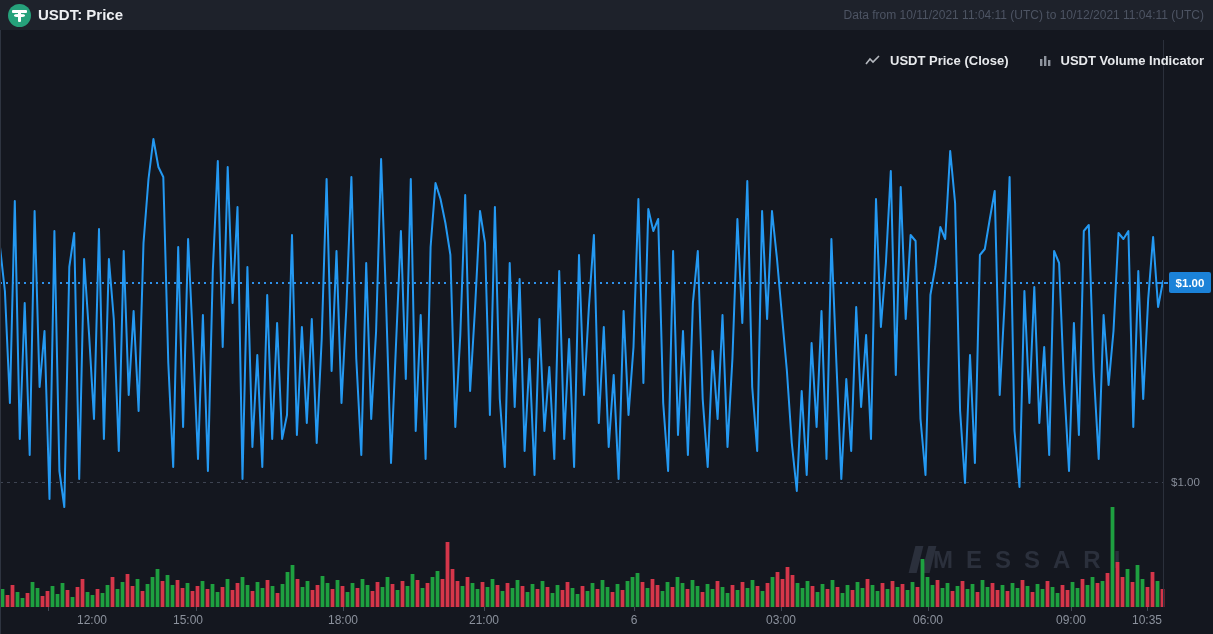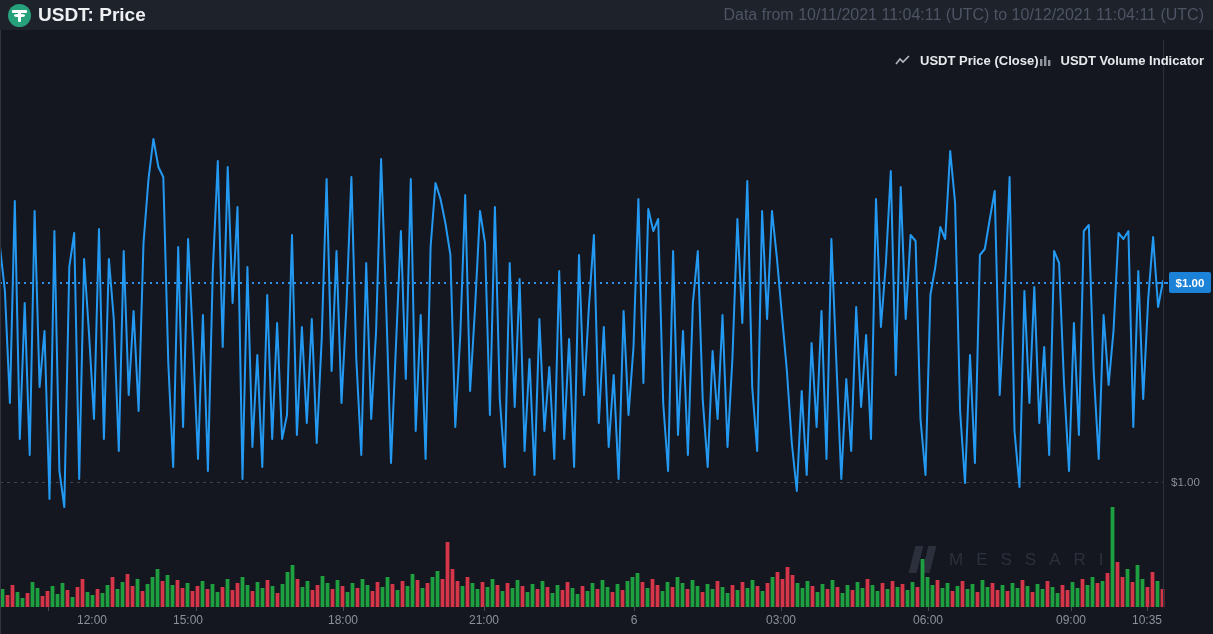--- a/index.html
+++ b/index.html
@@ -16,31 +16,31 @@
     background:#1e222b;display:flex;align-items:center;
   }
   .logo{
     position:absolute;left:8px;top:4px;width:23px;height:23px;border-radius:50%;
     background:#26a17b;color:#fff;display:flex;align-items:center;justify-content:center;
     font-size:14px;font-weight:bold;line-height:1;
   }
   .logo .tbar{position:absolute;left:4px;right:4px;top:6px;height:3px;background:#fff;border-radius:1px;}
   .logo .tstem{position:absolute;left:10px;top:6px;width:3px;height:12px;background:#fff;border-radius:1px;}
   .logo .tdisc{position:absolute;left:6px;top:10px;width:11px;height:3px;background:#fff;border-radius:45%;}
-  .title{position:absolute;left:38px;top:0;height:30px;line-height:30px;color:#edeff2;font-size:19px;font-weight:600;}
-  .range{position:absolute;right:9px;top:0;height:30px;line-height:30px;color:#4d5463;font-size:16px;}
+  .title{position:absolute;left:38px;top:0;height:30px;line-height:30px;color:#edeff2;font-size:15px;font-weight:600;}
+  .range{position:absolute;right:9px;top:0;height:30px;line-height:30px;color:#4d5463;font-size:12px;}
   
-  .legend{position:absolute;right:9px;top:53px;display:flex;align-items:center;z-index:6;}
+  .legend{position:absolute;right:9px;top:53px;display:flex;align-items:center;gap:30px;z-index:6;}
   .legend .item{display:flex;align-items:center;gap:9px;color:#e7e9ec;font-size:13px;font-weight:600;cursor:pointer;}
   .legend svg{display:block;}
   
   .wm{position:absolute;left:912px;top:546px;display:flex;align-items:center;z-index:1;opacity:1;}
   .wm .mbar{width:8px;height:27px;background:#2b303c;transform:skewX(-14deg);}
   .wm .mbar.b2{margin-left:5px;height:27px;}
-  .wm .wmtext{margin-left:16px;color:#2b303c;font-size:17px;font-weight:400;letter-spacing:13px;line-height:27px;}
+  .wm .wmtext{color:#2b303c;font-size:24px;font-weight:700;letter-spacing:13px;line-height:27px;}
   .gridline-gray{
     position:absolute;left:0;top:482px;width:1163px;height:1px;z-index:2;
     background:repeating-linear-gradient(90deg,#3e4452 0 3px,transparent 3px 7px);
   }
   .gridline-blue{
     position:absolute;left:0;top:282px;width:1157px;height:2px;z-index:2;
     background:repeating-linear-gradient(90deg,#2e90ea 0 2px,transparent 2px 6px);
   }
   .price-dash{position:absolute;left:1157px;top:282px;width:11px;height:2px;background:#2e90ea;z-index:2;}
   svg.chart{position:absolute;left:0;top:0;z-index:3;}

